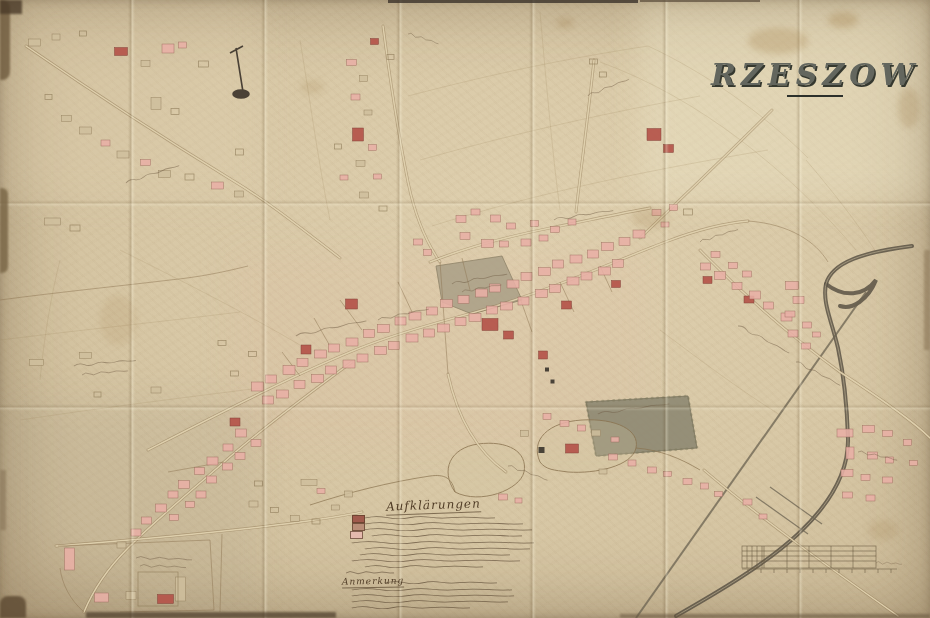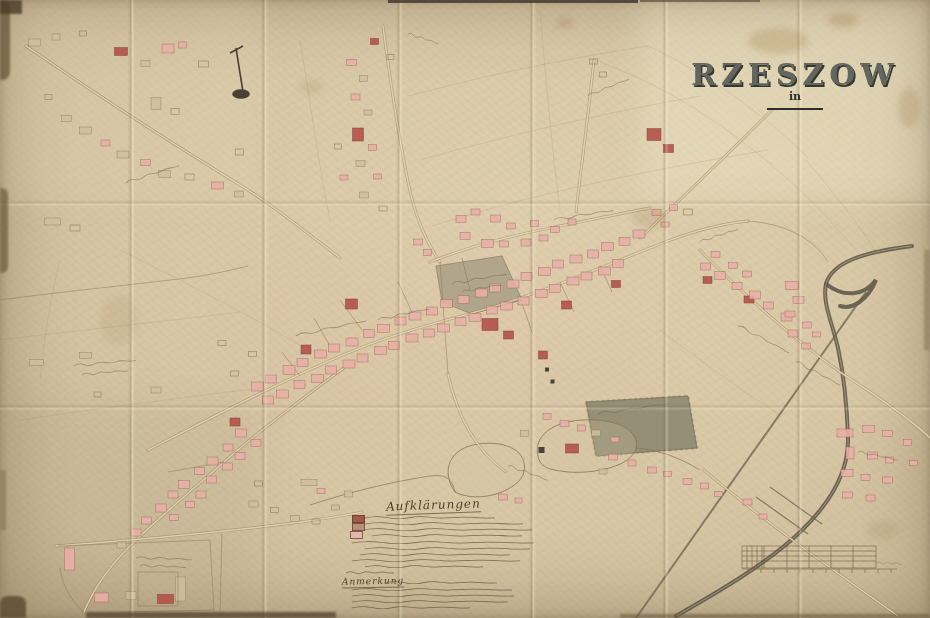--- a/index.html
+++ b/index.html
@@ -34,21 +34,21 @@
   .cem1{fill:#a79d85;stroke:#7b7158;stroke-width:.8;opacity:.8;}
   .cem2{fill:#8e8973;stroke:#6e6a56;stroke-width:.8;opacity:.9;}
   .pond{fill:rgba(208,194,158,.3);stroke:#8a7350;stroke-width:1;opacity:.8;}
   .stream{stroke:#8a7350;stroke-width:1;fill:none;opacity:.7;}
   .trees{stroke:#7f7a5e;stroke-width:2.6;fill:none;opacity:.45;stroke-dasharray:.5 5;stroke-linecap:round;}
   .sq{stroke:#6b573f;fill:none;opacity:.5;stroke-width:.8;}
   .sqd{stroke:#54422d;fill:none;opacity:.7;stroke-width:.8;}
   .scaleln{stroke:#6a5a42;stroke-width:.7;fill:none;opacity:.8;}
   .monu{stroke:#4a4136;stroke-width:1.6;fill:#4a4136;}
   
-  #title{position:absolute;left:688px;top:60px;width:214px;text-align:center;pointer-events:none;}
+  #title{position:absolute;left:708px;top:60px;width:214px;text-align:center;pointer-events:none;font-style:italic;}
   #title .city{font-weight:bold;font-size:30px;letter-spacing:5px;color:#63665e;line-height:1;
     text-shadow:1.5px 1.5px 0 #35382f, -0.5px -0.5px 0 rgba(235,225,195,.7);}
   #title .sub1{font-size:19px;font-weight:bold;letter-spacing:1px;color:#2c302b;margin-top:4px;line-height:1;}
   #title .sub2{font-size:11px;font-weight:bold;color:#2c302b;line-height:1.2;}
   #title .sub3{font-size:23px;font-weight:bold;letter-spacing:2px;color:#2c302b;line-height:1.1;}
   #title .rule{width:56px;height:2px;background:#2c302b;margin:5px auto 0;}
   
   .hand-head{position:absolute;font-style:italic;color:#503c26;border-bottom:1px solid rgba(80,60,38,.65);
     padding-bottom:1px;letter-spacing:1px;pointer-events:none;font-family:"DejaVu Serif",serif;}
   #leg-head{left:386px;top:498px;font-size:12px;transform:rotate(-2deg);}
@@ -449,21 +449,20 @@
   <div class="wear" style="left:0;top:596px;width:26px;height:22px;background:#5f4c34;border-radius:8px 8px 0 0;opacity:.85;filter:blur(1px);"></div>
   <div class="wear" style="left:0;top:0;width:22px;height:14px;background:#4a3a28;opacity:.8;filter:blur(1px);"></div>
   <div class="wear" style="left:388px;top:0;width:250px;height:3px;background:#3c332a;opacity:.8;"></div>
   <div class="wear" style="left:640px;top:0;width:120px;height:2px;background:#5a4c3a;opacity:.7;"></div>
   <div class="wear" style="left:86px;top:612px;width:250px;height:6px;background:#4e3e2c;opacity:.7;filter:blur(1px);"></div>
   <div class="wear" style="left:620px;top:614px;width:310px;height:4px;background:#6a5840;opacity:.55;filter:blur(1px);"></div>
   <div class="wear" style="left:924px;top:250px;width:6px;height:100px;background:#8a7455;opacity:.5;filter:blur(1px);"></div>
 
   <div id="title">
     <div class="city">RZESZOW</div>
-    <div class="sub2">in</div>
     <div class="rule"></div>
   </div>
 
   <div id="leg-head" class="hand-head">Aufklärungen</div>
   <div id="note-head" class="hand-head">Anmerkung</div>
   <div class="swatch" style="left: 352px; top: 515px; background-color: rgb(160, 90, 76);"></div>
   <div class="swatch" style="left: 352px; top: 523px; background-color: rgb(185, 141, 119);"></div>
   <div class="swatch" style="left: 350px; top: 531px; background-color: rgb(228, 185, 173);"></div>
 </div>
 

